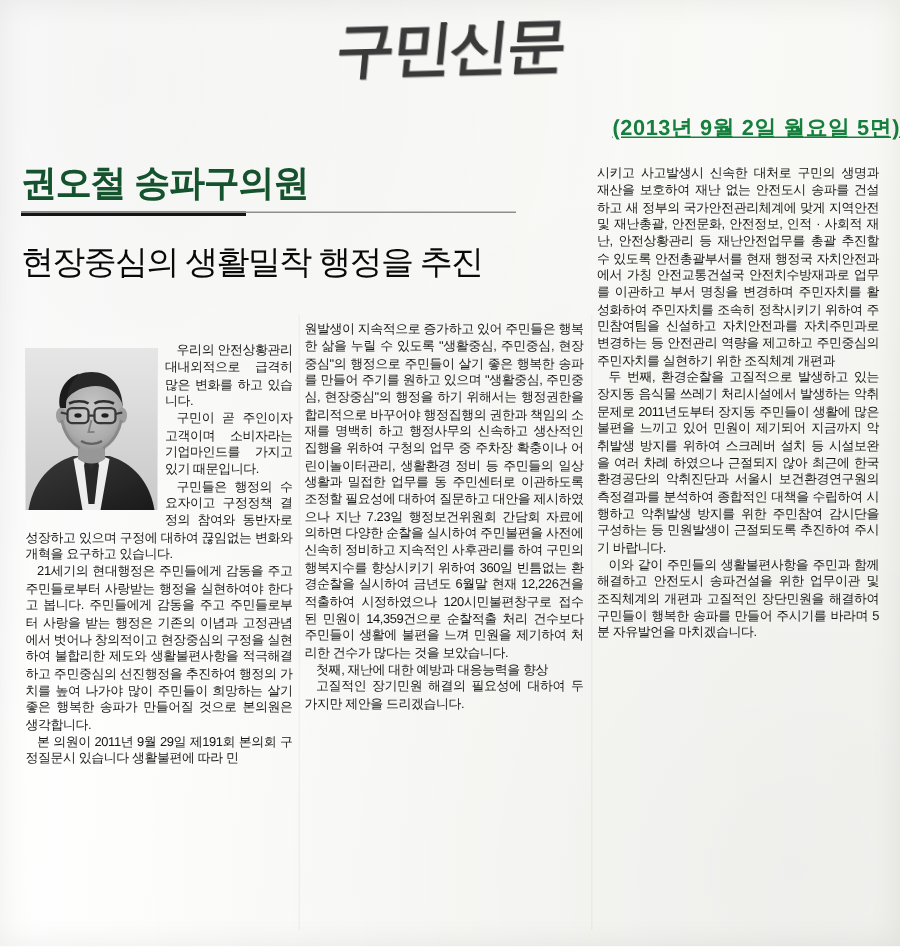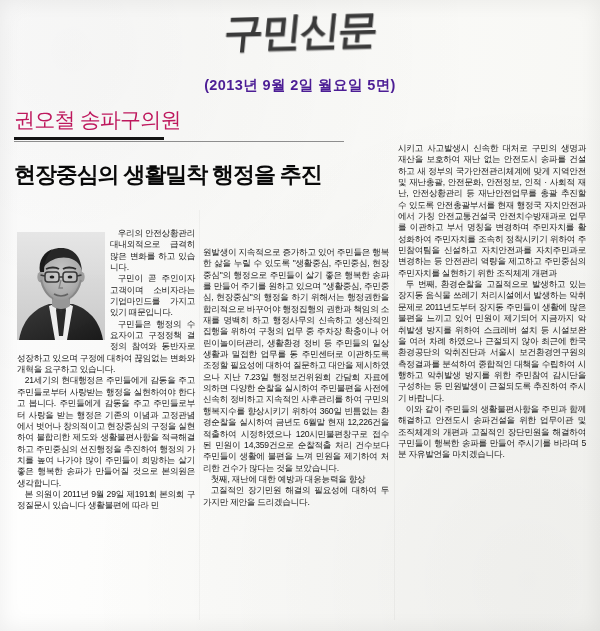--- a/index.html
+++ b/index.html
@@ -50,38 +50,39 @@
     transform: skewX(-7deg) rotate(-1.5deg);
     text-shadow: 0.6px 0.6px 0 rgba(120,120,120,0.55);
     filter: blur(0.22px);
   }
 
   
   #dateline {
     position: absolute;
     left: 0; top: 76px;
     width: 600px;
-    text-align: center;
+    text-align: right;
     font-size: 14.5px;
     font-weight: 700;
     letter-spacing: 0.4px;
-    color: #4c1d95;
+    color: #15803d;
+    text-decoration: underline;
   }
 
   
   #byline-block {
     position: absolute;
     left: 14px; top: 106px;
     width: 276px;
   }
   #byline-name {
-    font-size: 21px;
-    font-weight: 400;
+    font-size: 24px;
+    font-weight: 700;
     letter-spacing: -0.8px;
-    color: #be185d;
+    color: #14532d;
     white-space: nowrap;
   }
   #byline-rule {
     margin-top: 3px;
     width: 150px;
     height: 3px;
     background: #141414;
   }
   #byline-rule-long {
     position: absolute;
@@ -90,21 +91,21 @@
     height: 1px;
     background: #8e8e8e;
   }
 
   
   #headline {
     position: absolute;
     left: 14px; top: 160px;
     width: 340px;
     font-size: 22px;
-    font-weight: 700;
+    font-weight: 400;
     letter-spacing: -1.1px;
     color: #090909;
     white-space: nowrap;
   }
 
   
   #photo {
     position: absolute;
     left: 17px; top: 232px;
     width: 88px;
@@ -122,21 +123,21 @@
     line-height: 11.35px;
     text-align: justify;
     letter-spacing: -0.25px;
     color: #161616;
     word-break: break-all;
   }
   .col p {
     margin: 0;
     text-indent: 0.9em;
   }
-  .col p.noindent { text-indent: 0; margin-top: 33px; }
+  .col p.noindent { text-indent: 0; }
 
   
   #col1 {
     left: 17px; top: 228px;
     width: 178px;
   }
   #col1 .photo-spacer {
     float: left;
     width: 93px;
     height: 116px;

